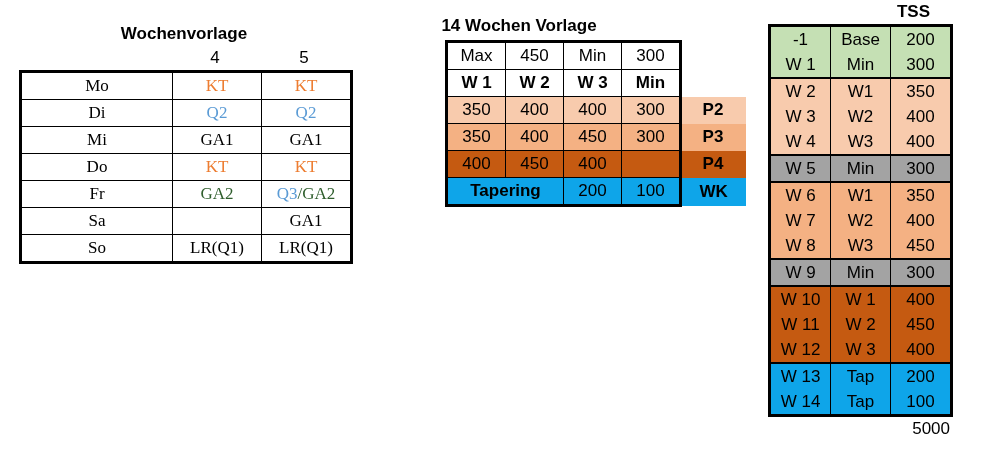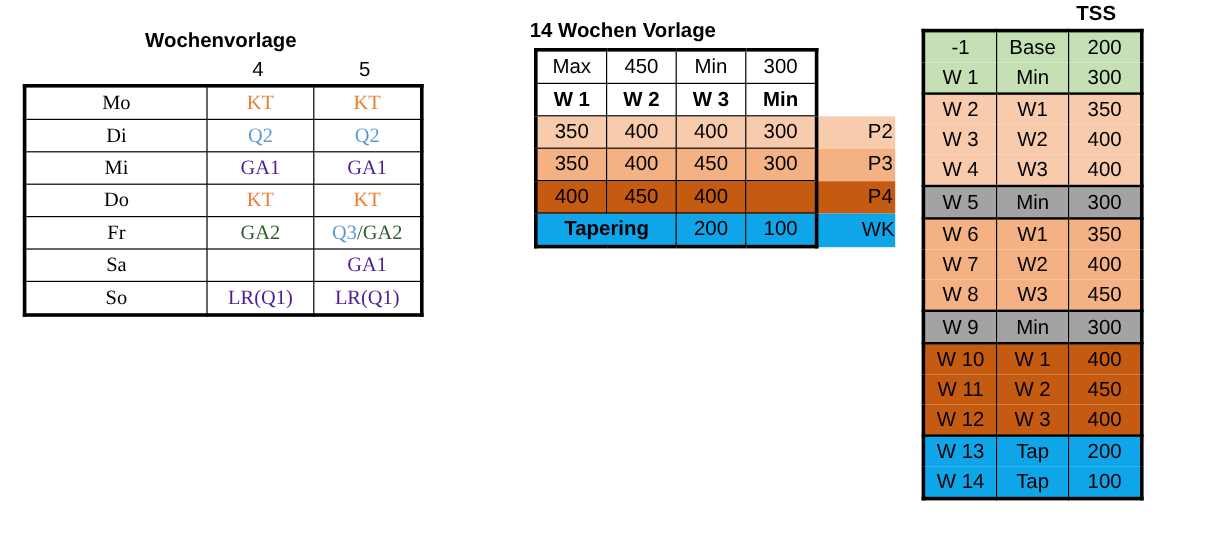--- a/index.html
+++ b/index.html
@@ -61,43 +61,42 @@
     border: 1.5px solid #000;
     height: 26px;
     line-height: 26px;
   }
   table#wochenvorlage-table td.daycol { width: 150px; }
   table#wochenvorlage-table td.w4 { width: 88px; }
   table#wochenvorlage-table td.w5 { width: 88px; }
 
   .kt  { color: #ED7D31; margin-top: 26px; }
   .q   { color: #5B9BD5; }
-  .ga  { color: #4c1d95; }
+  .ga  { color: #000000; }
   .ga2 { color: #2F5E2D; }
   .neutral { color: #000; }
 
   
   #vorlage14-panel { left: 404px; top: 16px; }
   #vorlage14-title { width: 230px; margin-bottom: 4px; text-align: center; }
 
   table#vorlage14-table { border-collapse: collapse; margin-left: 41px; }
   table#vorlage14-table td {
     font-size: 17px;
     text-align: center;
     padding: 0;
     height: 26px;
     line-height: 26px;
     border: 1.5px solid #000;
     width: 57px;
   }
   table#vorlage14-table td.nb {
     border: none;
     width: 62px;
-    font-weight: normal;
-    text-align: right;
+    font-weight: bold;
   }
   table#vorlage14-table tr.frame-top td { border-top: 3px solid #000; }
   table#vorlage14-table td.lframe { border-left: 3px solid #000; }
   table#vorlage14-table td.rframe { border-right: 3px solid #000; }
   table#vorlage14-table tr.frame-bot td { border-bottom: 3px solid #000; }
   table#vorlage14-table tr.frame-top td.nb,
   table#vorlage14-table tr.frame-bot td.nb { border: none; }
 
   td.bold { font-weight: bold; }
   .fill-orange1 { background: #F8CBAD; }
@@ -316,13 +315,14 @@
           <td class="fill-blue1">Tap</td>
           <td class="fill-blue1">200</td>
         </tr>
         <tr>
           <td class="fill-blue1">W 14</td>
           <td class="fill-blue1">Tap</td>
           <td class="fill-blue1">100</td>
         </tr>
       </tbody>
   </table>
+  <div id="tss-total">5000</div>
 </div>
 
 </body></html>

